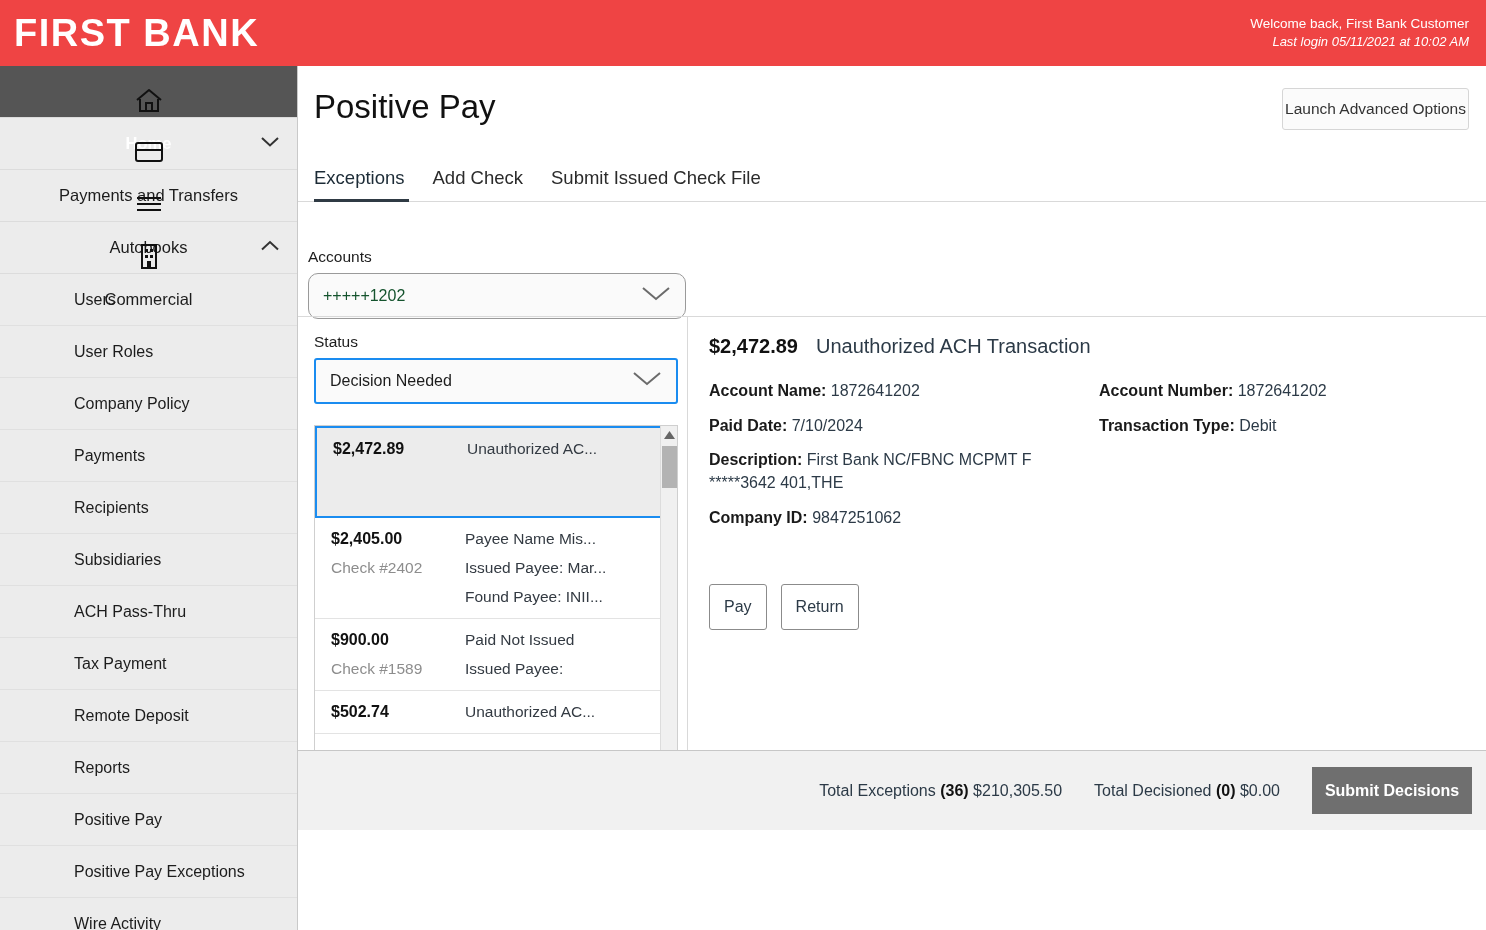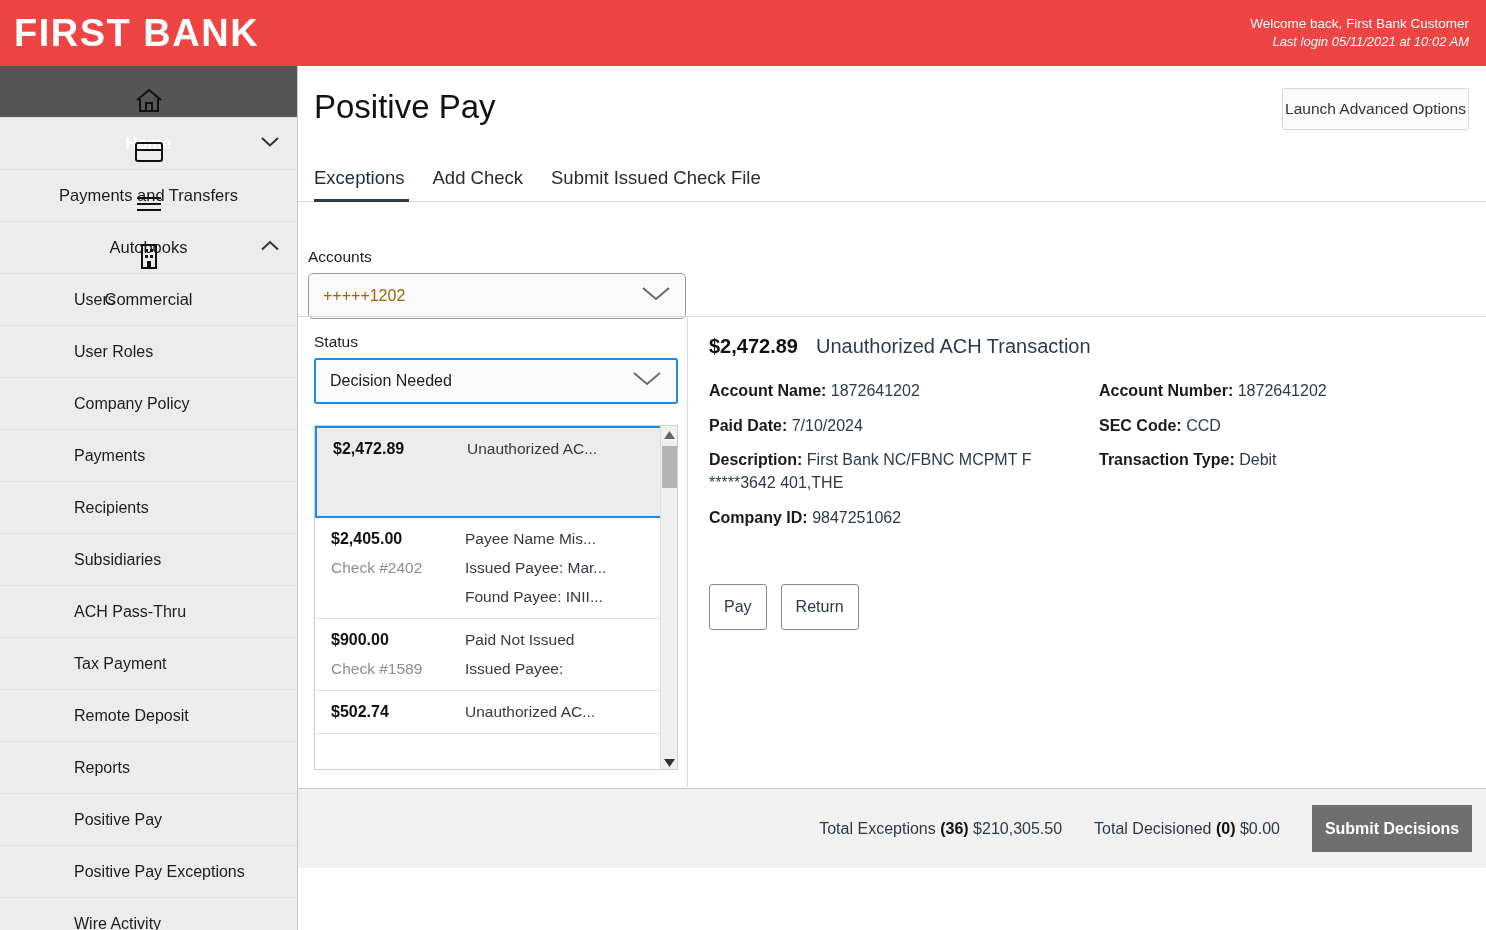--- a/index.html
+++ b/index.html
@@ -127,25 +127,25 @@
     margin-bottom: 7px;
   }
   .accounts-block { position: absolute; left: 10px; top: 10px; width: 378px; }
   .search-block { position: absolute; left: 402px; top: 10px; width: 776px; }
 
   .select-box {
     position: relative;
     height: 46px;
     background: #fafafa;
     border: 1px solid #9a9a9a;
-    border-radius: 5px;
+    border-radius: 10px;
     display: flex; align-items: center;
     padding: 1px 14px;
     font-size: 16px;
-    color: #a16207;
+    color: #14532d;
     cursor: pointer;
   }
   .select-chev {
     position: absolute; right: 14px; top: 50%;
     transform: translateY(-50%);
   }
   .search-box {
     height: 46px;
     background: #fafafa;
     border: 1px solid #9a9a9a;
@@ -269,21 +269,21 @@
     border: 1px solid #8b8b8b;
     border-radius: 3px;
     font-size: 16px;
     color: #2c3a47;
     cursor: pointer;
     font-family: "Liberation Sans", sans-serif;
   }
 
   
   .footer {
-    position: absolute; left: 0; top: 722px;
+    position: absolute; left: 0; top: 684px;
     width: 1188px; height: 80px;
     background: #f1f1f1;
     border-top: 1px solid #c7c7c7;
     display: flex; align-items: center; justify-content: flex-end;
     padding-right: 14px;
   }
   .tot { font-size: 16px; color: #2c3a47; margin-right: 32px; }
   .tot b { font-weight: bold; color: #111; }
   .submit-btn {
     width: 160px; height: 47px;
@@ -518,24 +518,20 @@
             <b>Company ID:</b>
             <span>9847251062</span>
           </div>
         </div>
         <div class="det-col-b">
           <div class="det-row">
             <b>Account Number:</b>
             <span>1872641202</span>
           </div>
           <div class="det-row">
-            <b>SEC Code:</b>
-            <span>CCD</span>
-          </div>
-          <div class="det-row">
             <b>Transaction Type:</b>
             <span>Debit</span>
           </div>
         </div>
       </div>
       <div class="actions">
         <button class="act-btn">Pay</button>
         <button class="act-btn">Return</button>
       </div>
     </div>

